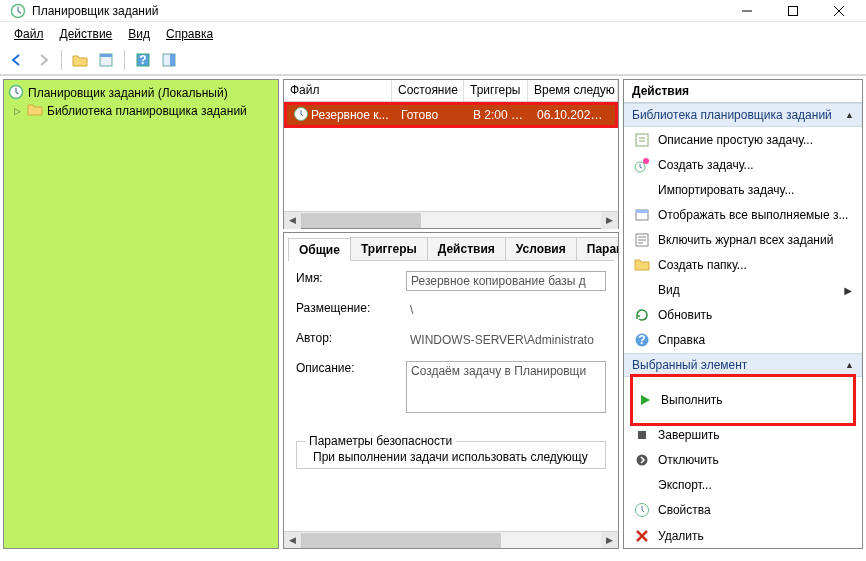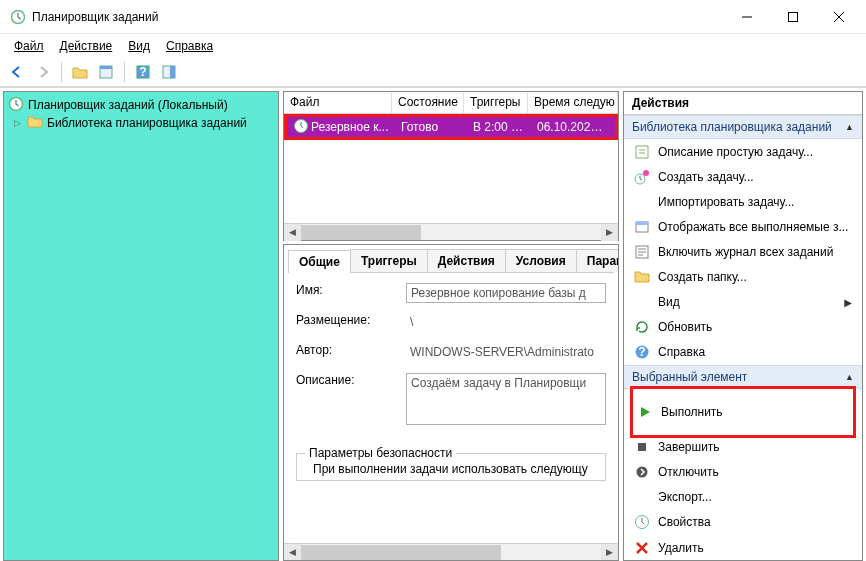--- a/index.html
+++ b/index.html
@@ -1,37 +1,37 @@
 <!DOCTYPE html>
 <html><head>
 <meta charset="utf-8">
 <style>
   * { box-sizing: border-box; font-family: "Segoe UI", Tahoma, sans-serif; font-size: 12px; }
   body { margin: 0; padding: 0; background: #fff; width: 866px; height: 561px; overflow: hidden; color: #000; }
-  .titlebar { display: flex; align-items: center; height: 34px; padding: 0 4px; border-bottom: 1px solid #e8e8e8; }
+  .titlebar { display: flex; align-items: center; height: 22px; padding: 0 4px; border-bottom: 1px solid #e8e8e8; }
   .titlebar .icon { width: 16px; height: 16px; margin: 0 6px; }
   .titlebar .title { flex: 1; font-size: 12px; }
   .titlebar .winbtns { display: flex; }
   .titlebar .winbtn { width: 46px; height: 30px; display: flex; align-items: center; justify-content: center; }
   .menubar { display: flex; padding: 2px 6px; gap: 0; }
   .menubar .item { padding: 3px 8px; }
   .u { text-decoration: underline; }
   .toolbar { display: flex; align-items: center; padding: 3px 6px; gap: 4px; border-bottom: 1px solid #d9d9d9; }
   .toolbar .tbtn { width: 22px; height: 22px; display: flex; align-items: center; justify-content: center; border: 1px solid transparent; }
   .toolbar .sep { width: 1px; height: 20px; background: #ccc; margin: 0 3px; }
   .content { display: flex; height: calc(561px - 30px - 23px - 30px - 1px); border-top: 1px solid #d9d9d9; }
-  .tree-pane { width: 276px; border: 1px solid #888; margin: 3px 2px 3px 3px; background: #5eead4; padding: 4px; overflow: hidden; }
+  .tree-pane { width: 276px; border: 1px solid #888; margin: 3px 2px 3px 3px; background: #bef264; padding: 4px; overflow: hidden; }
   .tree-row { display: flex; align-items: center; height: 18px; gap: 4px; white-space: nowrap; }
   .tree-row .exp { width: 11px; text-align: center; color: #666; font-size: 9px; }
   .middle-pane { flex: 1; display: flex; flex-direction: column; margin: 3px 2px; gap: 3px; min-width: 0; }
   .task-list { border: 1px solid #888; background: #fff; height: 150px; display: flex; flex-direction: column; position: relative; }
   .task-header { display: flex; background: #fff; border-bottom: 1px solid #d0d0d0; height: 22px; }
   .task-header .col { padding: 3px 6px; border-right: 1px solid #e0e0e0; white-space: nowrap; overflow: hidden; }
   .task-row-wrap { border: 3px solid #f01818; margin: 0; }
-  .task-row { display: flex; background: #a21caf; color: #fff; height: 20px; align-items: center; }
+  .task-row { display: flex; background: #c2410c; color: #fff; height: 20px; align-items: center; }
   .task-row .cell { padding: 2px 6px; white-space: nowrap; overflow: hidden; text-overflow: ellipsis; }
   .hscroll { height: 17px; background: #f0f0f0; display: flex; align-items: center; border-top: 1px solid #d0d0d0; margin-top: auto;}
   .hscroll .arrow { width: 17px; height: 17px; background: #e8e8e8; display:flex;align-items:center;justify-content:center;font-size:9px;color:#555;}
   .hscroll .track { flex:1; position: relative; }
   .hscroll .thumb { height:15px; background:#ccc; width:120px; margin:1px 0; }
   .detail-pane { border: 1px solid #888; background: #fff; flex: 1; position: relative; overflow: hidden; }
   .tabs { display: flex; border-bottom: 1px solid #ccc; margin: 4px 4px 0; font-weight: bold; }
   .tab { padding: 4px 10px; border: 1px solid #ccc; border-bottom: none; background: #f4f4f4; margin-right: -1px; white-space:nowrap; }
   .tab.active { background: #fff; position: relative; top: 1px; }
   .detail-body { padding: 10px 12px; }

